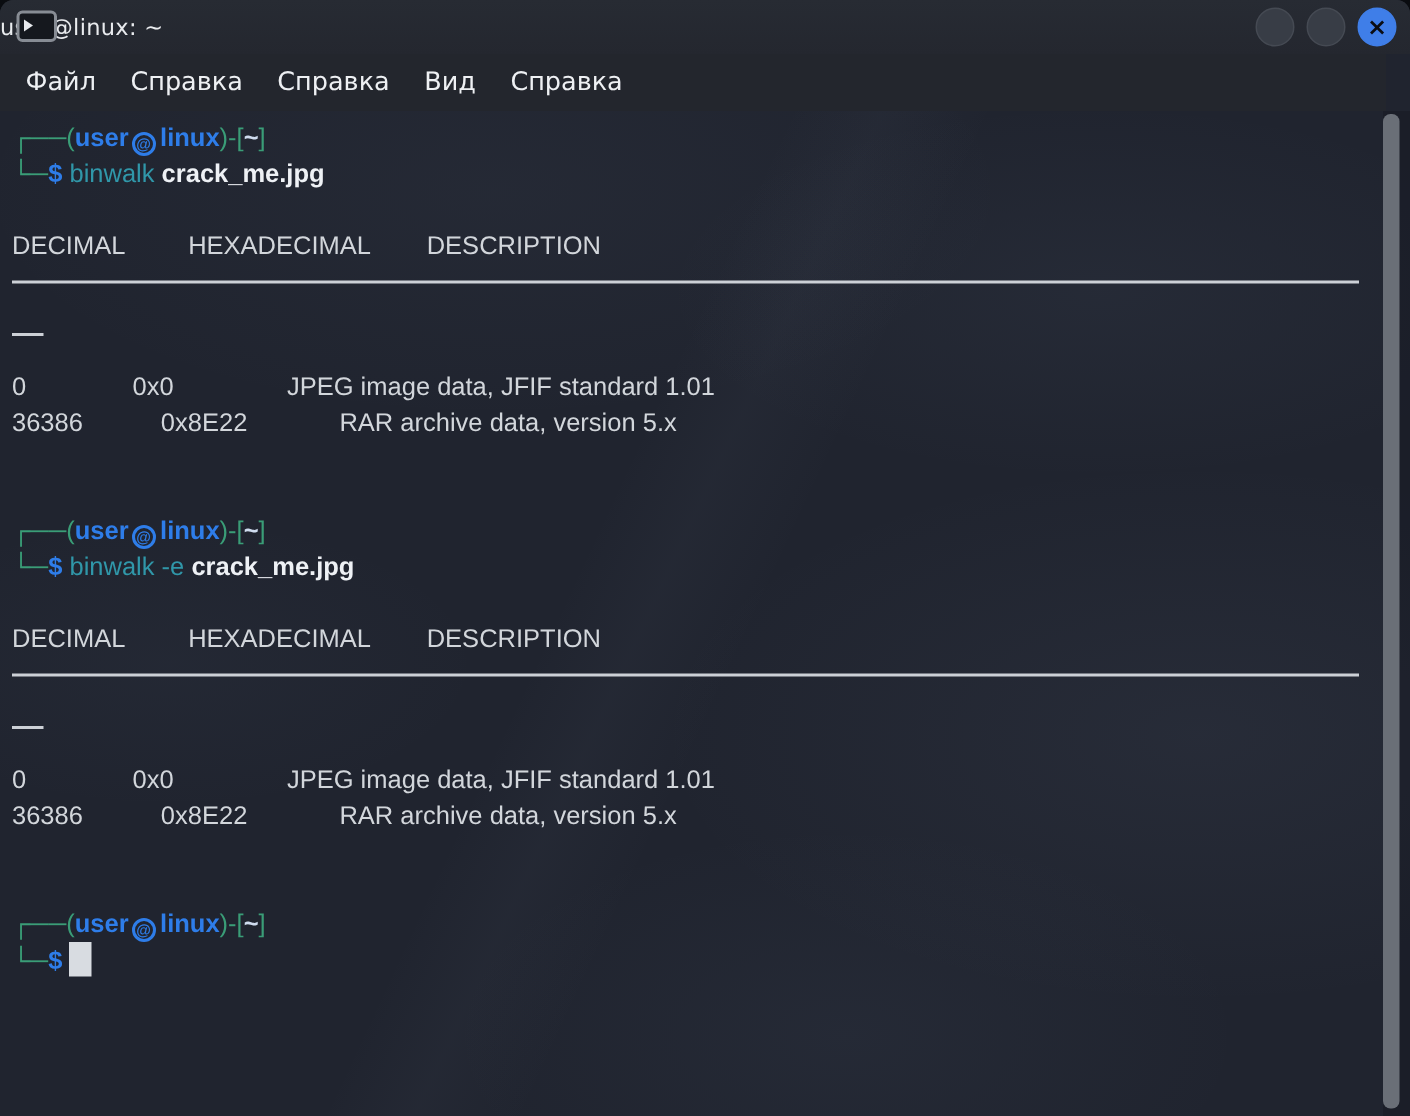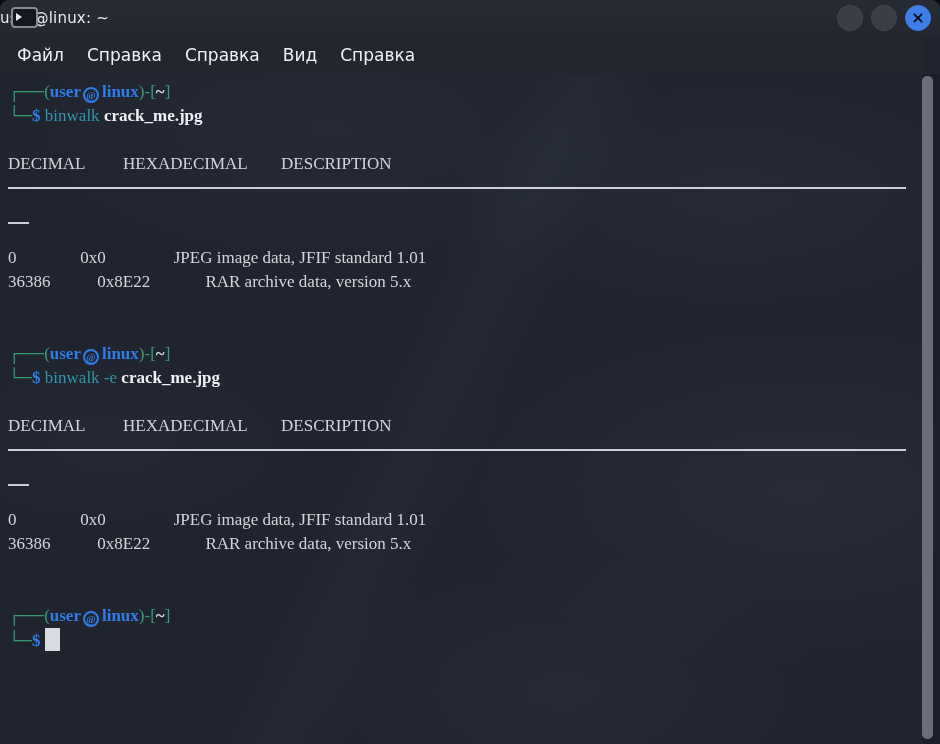--- a/index.html
+++ b/index.html
@@ -41,21 +41,21 @@
     position:absolute; top:36px; left:0; right:16px; height:38px;
     background:var(--bg_menubar);
     display:flex; align-items:center; gap:23px; padding-left:17px;
     color:#eef0f3; font-size:17px; font-weight:500;
   }
   .menubar .mitem { cursor:default; }
   
   .terminal {
     position:absolute; top:74px; left:0; right:0; bottom:0;
     background:var(--bg_terminal);
-    font-family:Liberation Serif, serif;
+    font-family:Liberation Sans, sans-serif;
     font-size:17px; line-height:24px; color:var(--fg);
   }
   
   .terminal::before {
     content:""; position:absolute; inset:0; pointer-events:none;
     background:
       radial-gradient(ellipse 420px 180px at 78% 18%, rgba(140,160,190,.05), transparent 70%),
       radial-gradient(ellipse 520px 260px at 85% 62%, rgba(150,165,195,.06), transparent 70%),
       radial-gradient(ellipse 380px 200px at 60% 92%, rgba(130,150,180,.05), transparent 70%),
       radial-gradient(ellipse 300px 140px at 12% 55%, rgba(125,145,175,.04), transparent 70%),

